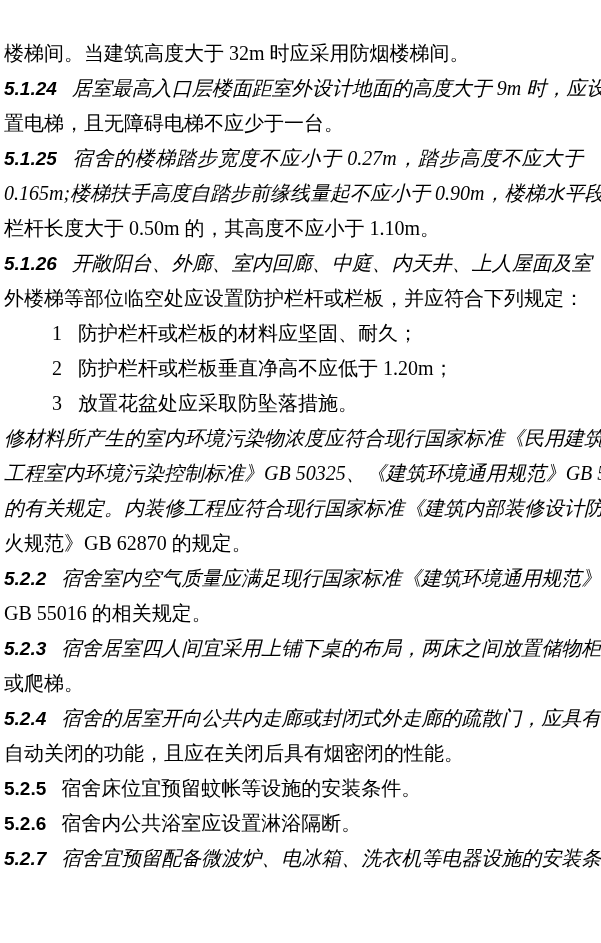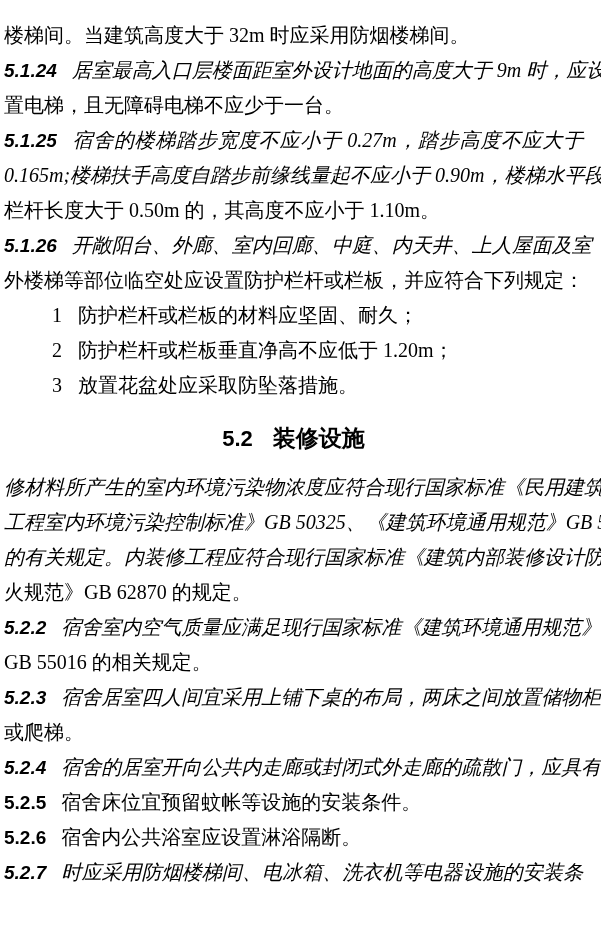--- a/index.html
+++ b/index.html
@@ -9,20 +9,21 @@
   body {
     width: 601px;
     height: 943px;
     background: #ffffff;
     overflow: hidden;
     font-family: "Liberation Serif", "DejaVu Serif", serif;
     color: #000000;
   }
   .page {
     padding: 18px 18px 0 4px;
+    margin-top: 18px;
   }
   .line {
     font-size: 20px;
     line-height: 35px;
     height: 35px;
     white-space: nowrap;
     margin: 0;
   }
   .line.fill {
     text-align: justify;
@@ -64,27 +65,27 @@
       <p class="line fill"><span class="num">5.1.24</span><span>居室最高入口层楼面距室外设计地面的高度大于 9m 时，应设</span></p>
       <p class="line"><span>置电梯，且无障碍电梯不应少于一台。</span></p>
       <p class="line fill"><span class="num">5.1.25</span><span>宿舍的楼梯踏步宽度不应小于 0.27m，踏步高度不应大于</span></p>
       <p class="line fill"><span>0.165m;楼梯扶手高度自踏步前缘线量起不应小于 0.90m，楼梯水平段</span></p>
       <p class="line"><span>栏杆长度大于 0.50m 的，其高度不应小于 1.10m。</span></p>
       <p class="line fill"><span class="num">5.1.26</span><span>开敞阳台、外廊、室内回廊、中庭、内天井、上人屋面及室</span></p>
       <p class="line"><span>外楼梯等部位临空处应设置防护栏杆或栏板，并应符合下列规定：</span></p>
       <p class="line item"><span class="marker">1</span><span>防护栏杆或栏板的材料应坚固、耐久；</span></p>
       <p class="line item"><span class="marker">2</span><span>防护栏杆或栏板垂直净高不应低于 1.20m；</span></p>
       <p class="line item"><span class="marker">3</span><span>放置花盆处应采取防坠落措施。</span></p>
-      <h2 class="heading"><span class="num">5.2</span><span>装修设施</span></h2>
       <p class="line fill"><span>修材料所产生的室内环境污染物浓度应符合现行国家标准《民用建筑</span></p>
       <p class="line fill"><span>工程室内环境污染控制标准》GB 50325、《建筑环境通用规范》GB 55016</span></p>
       <p class="line fill"><span>的有关规定。内装修工程应符合现行国家标准《建筑内部装修设计防</span></p>
       <p class="line"><span>火规范》GB 62870 的规定。</span></p>
       <p class="line fill"><span class="num">5.2.2</span><span>宿舍室内空气质量应满足现行国家标准《建筑环境通用规范》</span></p>
       <p class="line"><span>GB 55016 的相关规定。</span></p>
       <p class="line fill"><span class="num">5.2.3</span><span>宿舍居室四人间宜采用上铺下桌的布局，两床之间放置储物柜</span></p>
       <p class="line"><span>或爬梯。</span></p>
       <p class="line fill"><span class="num">5.2.4</span><span>宿舍的居室开向公共内走廊或封闭式外走廊的疏散门，应具有</span></p>
+      <p class="line"><span>自动关闭的功能，且应在关闭后具有烟密闭的性能。</span></p>
       <p class="line"><span class="num">5.2.5</span><span>宿舍床位宜预留蚊帐等设施的安装条件。</span></p>
       <p class="line"><span class="num">5.2.6</span><span>宿舍内公共浴室应设置淋浴隔断。</span></p>
-      <p class="line fill"><span class="num">5.2.7</span><span>时应采用防烟楼梯间、电冰箱、洗衣机等电器设施的安装条</span></p>
+      <p class="line fill"><span class="num">5.2.7</span><span>宿舍宜预留配备微波炉、电冰箱、洗衣机等电器设施的安装条</span></p>
     </div>
 </main>
 
 </body></html>

